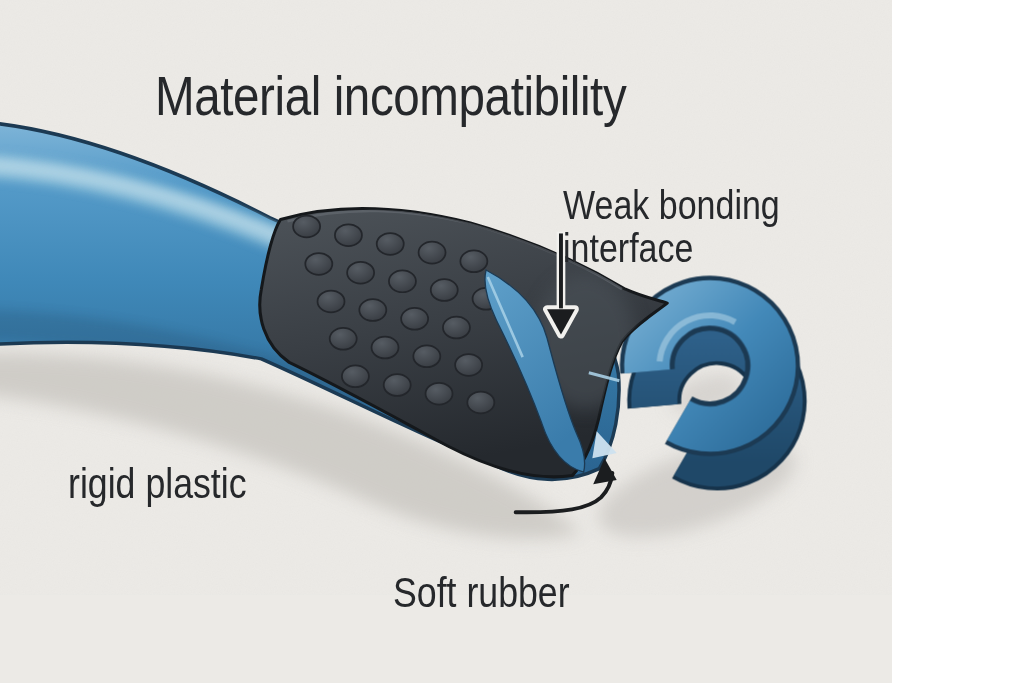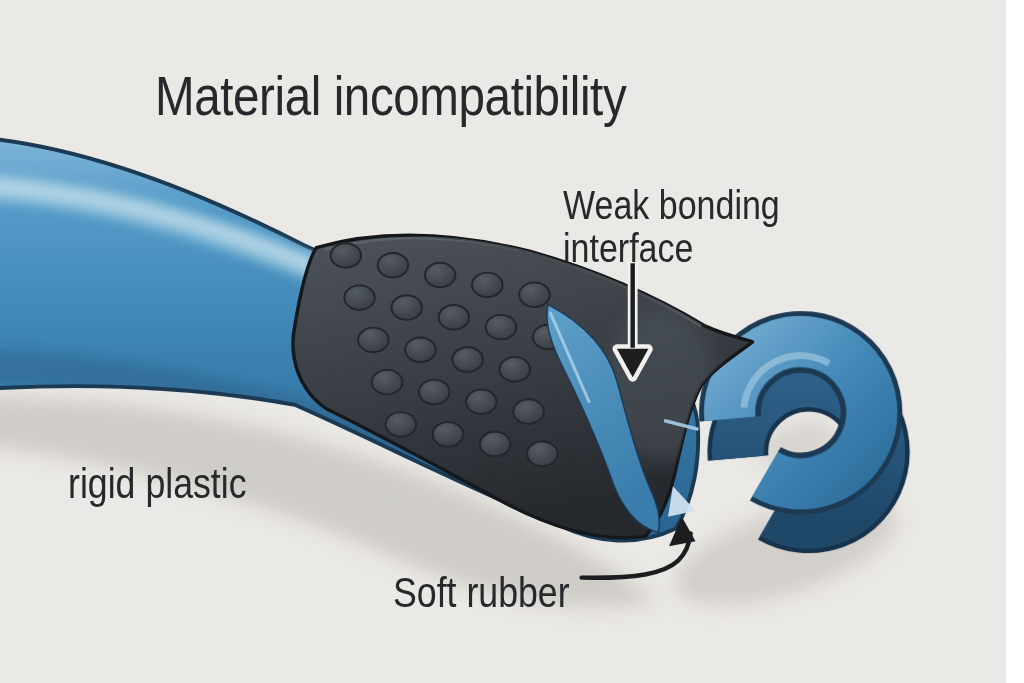--- a/index.html
+++ b/index.html
@@ -1,19 +1,19 @@
 <!DOCTYPE html>
 <html><head>
 <meta charset="utf-8">
 <style>
   html, body { margin: 0; padding: 0; }
   body { font-family: "Liberation Sans", "DejaVu Sans", sans-serif; }
   #canvas {
     position: relative;
-    width: 1006px;
+    width: 892px;
     height: 683px;
     overflow: hidden;
     background: #ECEAE6;
   }
   #art {
     position: absolute;
     inset: 0;
   }
   .label {
     position: absolute;

